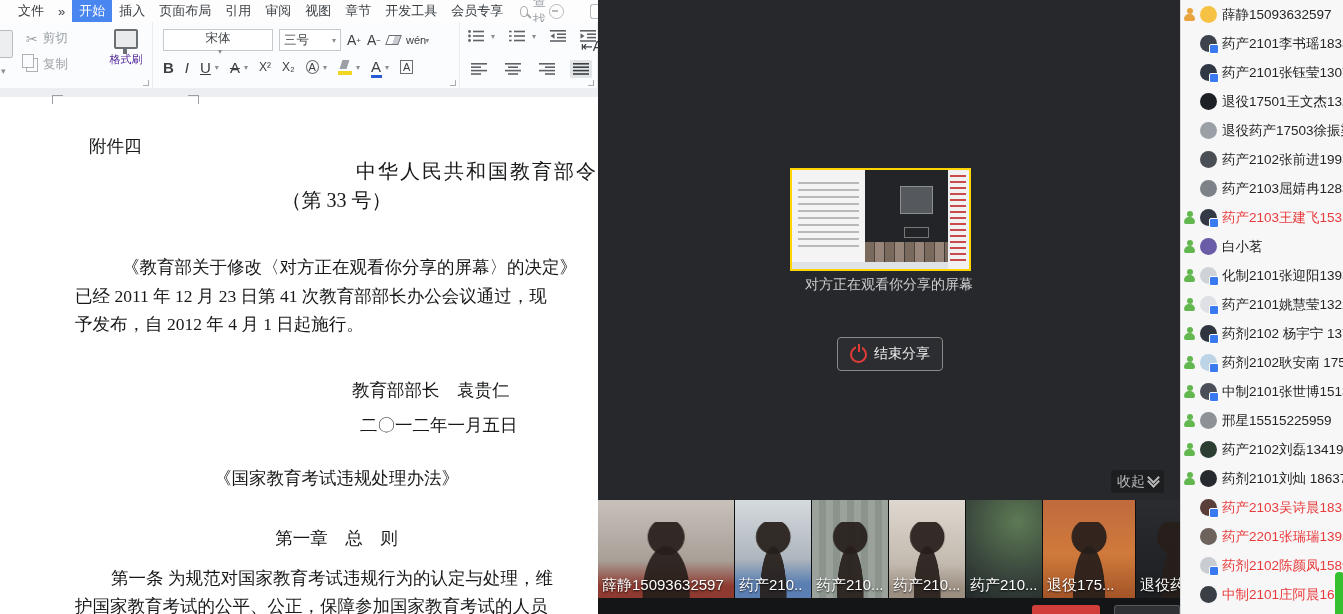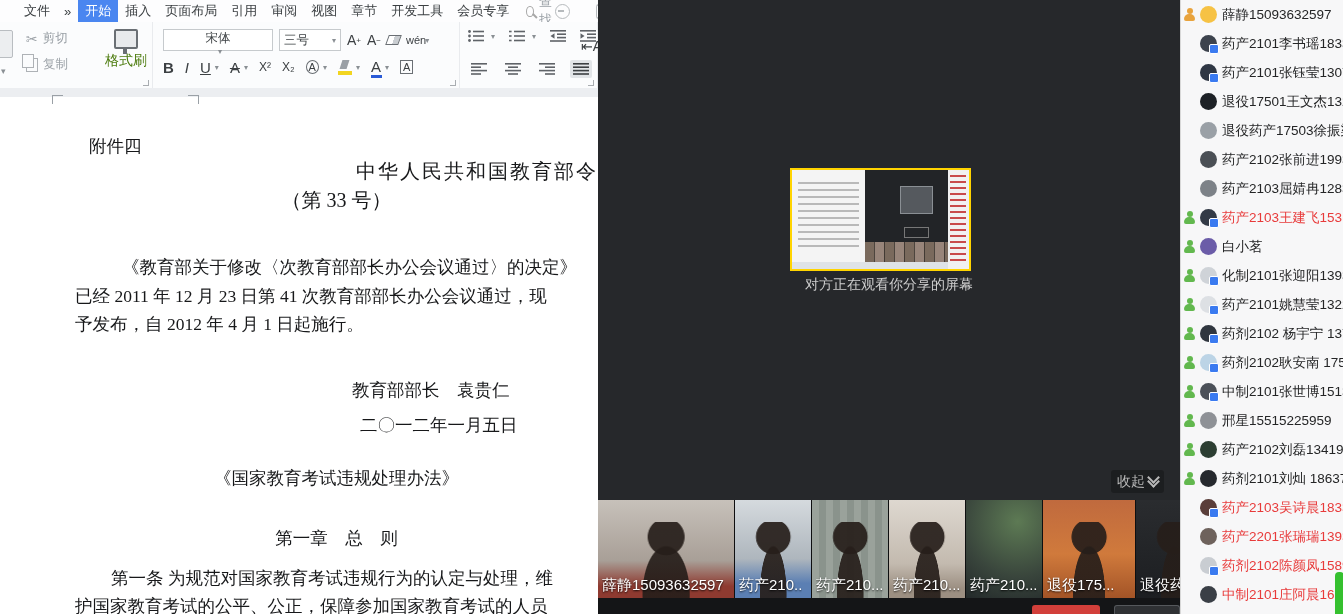--- a/index.html
+++ b/index.html
@@ -1,21 +1,21 @@
 <!DOCTYPE html>
 <html><head>
 <meta charset="utf-8">
 <style>
   html,body{margin:0;padding:0;background:#000;}
   .stage{position:relative;width:1343px;height:614px;overflow:hidden;background:#fff;
          font-family:"Liberation Sans","DejaVu Sans",sans-serif;-webkit-font-smoothing:antialiased;}
 
   
   #editor{position:absolute;left:0;top:0;width:598px;height:614px;background:#fff;overflow:hidden;}
-  .tabbar{height:22px;background:#fdfdfe;display:flex;align-items:center;font-size:13px;color:#3c4043;padding-left:17px;}
+  .tabbar{height:22px;background:#fdfdfe;display:flex;align-items:center;font-size:13px;color:#3c4043;padding-left:11px;}
   .tabbar .tab{padding:2px 7px;white-space:nowrap;cursor:default;}
   .tabbar .tab.active{background:#4a86f0;color:#fff;}
   .tab-search{margin-left:10px;color:#9aa0a6;display:flex;align-items:center;gap:5px;}
   .mag{width:9px;height:9px;border:1.5px solid #a7a7a7;border-radius:50%;position:relative;display:inline-block;}
   .mag::after{content:'';position:absolute;width:6px;height:1.5px;background:#a7a7a7;transform:rotate(45deg);right:-5px;bottom:-1px;}
   .top-right-icons{margin-left:auto;display:flex;gap:26px;padding-right:4px;color:#9aa0a6;}
   .sync-glyph{width:13px;height:13px;border:1.5px solid #b6babd;border-radius:50%;position:relative;}
   .sync-glyph::after{content:'';position:absolute;left:2px;top:5px;width:6px;height:2px;background:#b6babd;}
   .share-glyph{width:10px;height:13px;border:1.5px solid #b6babd;border-radius:3px 0 0 3px;border-right:none;}
 
@@ -23,21 +23,21 @@
   .rgroup{position:relative;height:100%;border-right:1px solid #e9ebee;}
   .rgroup .launcher{position:absolute;right:3px;bottom:2px;width:5px;height:5px;border-right:1px solid #a9adb1;border-bottom:1px solid #a9adb1;}
   .g-clip{width:152px;}
   .paste-clip{position:absolute;left:-9px;top:8px;width:20px;height:26px;background:#eceef0;border:1px solid #b9bdc1;border-radius:2px;}
   .paste-caret{position:absolute;left:1px;top:44px;color:#8a8f94;font-size:9px;}
   .clip-col{position:absolute;left:26px;top:8px;display:flex;flex-direction:column;gap:9px;font-size:12.5px;color:#9aa0a6;}
   .clip-col .ci{display:flex;align-items:center;gap:5px;}
   .ic-cut{font-size:14px;color:#9aa0a6;}
   .ic-copy{width:10px;height:12px;border:1.5px solid #aeb2b6;position:relative;background:#fbfcfd;}
   .ic-copy::before{content:'';position:absolute;left:-5px;top:-5px;width:10px;height:12px;border:1.5px solid #aeb2b6;background:#fbfcfd;}
-  .fmt-painter{position:absolute;left:104px;top:5px;width:44px;text-align:center;font-size:14px;color:#4d7c0f;}
+  .fmt-painter{position:absolute;left:104px;top:5px;width:44px;text-align:center;font-size:11px;color:#4c1d95;}
   .ic-brush{width:20px;height:16px;margin:2px auto 3px;border:2px solid #6a6f74;border-radius:2px;position:relative;background:#e8eaec;}
   .ic-brush::after{content:'';position:absolute;left:7px;top:16px;width:4px;height:7px;background:#6a6f74;}
 
   .g-font{width:306px;}
   .font-row1{position:absolute;left:10px;top:7px;display:flex;align-items:center;gap:6px;}
   .selbox{height:20px;background:#fff;border:1px solid #c6cacd;display:flex;align-items:center;font-size:12.5px;color:#3c4043;padding:0 4px;justify-content:space-between;}
   .selbox .car{color:#8a8f94;font-size:8px;margin-left:4px;}
   .fname{width:100px;flex-direction:column;}
   .fsize{width:52px;}
   .mini-ic{font-size:14px;color:#3c4043;display:inline-flex;align-items:center;}
@@ -338,21 +338,21 @@
     </div>
 
     <div class="docarea">
       <div class="topstrip"></div>
       <span class="cmark cm1"></span>
       <span class="cmark cm2"></span>
       <div class="doc-lines">
           <div class="dl dl0">附件四</div>
           <div class="dl dl1">中华人民共和国教育部令</div>
           <div class="dl dl2">（第 33 号）</div>
-          <div class="dl dl3">《教育部关于修改〈次教育部部长办公会议通过〉的决定》</div>
+          <div class="dl dl3">《教育部关于修改〈对方正在观看你分享的屏幕〉的决定》</div>
           <div class="dl dl4">已经 2011 年 12 月 23 日第 41 次教育部部长办公会议通过，现</div>
           <div class="dl dl5">予发布，自 2012 年 4 月 1 日起施行。</div>
           <div class="dl dl6">教育部部长　袁贵仁</div>
           <div class="dl dl7">二〇一二年一月五日</div>
           <div class="dl dl8">《国家教育考试违规处理办法》</div>
           <div class="dl dl9">第一章　总　则</div>
           <div class="dl dl10">第一条 为规范对国家教育考试违规行为的认定与处理，维</div>
           <div class="dl dl11">护国家教育考试的公平、公正，保障参加国家教育考试的人员</div>
         </div>
     </div>
@@ -360,20 +360,24 @@
 
   <div id="meeting">
     <div class="preview">
       <div class="pv-doc"></div>
       <div class="pv-dark"></div>
       <div class="pv-faces"></div>
       <div class="pv-list"></div>
       <div class="pv-task"></div>
     </div>
     <div class="share-caption">对方正在观看你分享的屏幕</div>
+    <div class="end-share">
+      <span class="power"></span>
+      <span>结束分享</span>
+    </div>
     <div class="collapse">
       <span>收起</span>
       <span class="chevs">
         <span class="chev"></span>
           <span class="chev"></span>
       </span>
     </div>
     <div class="strip">
         <div class="vtile v1">
     <div class="face"></div>

